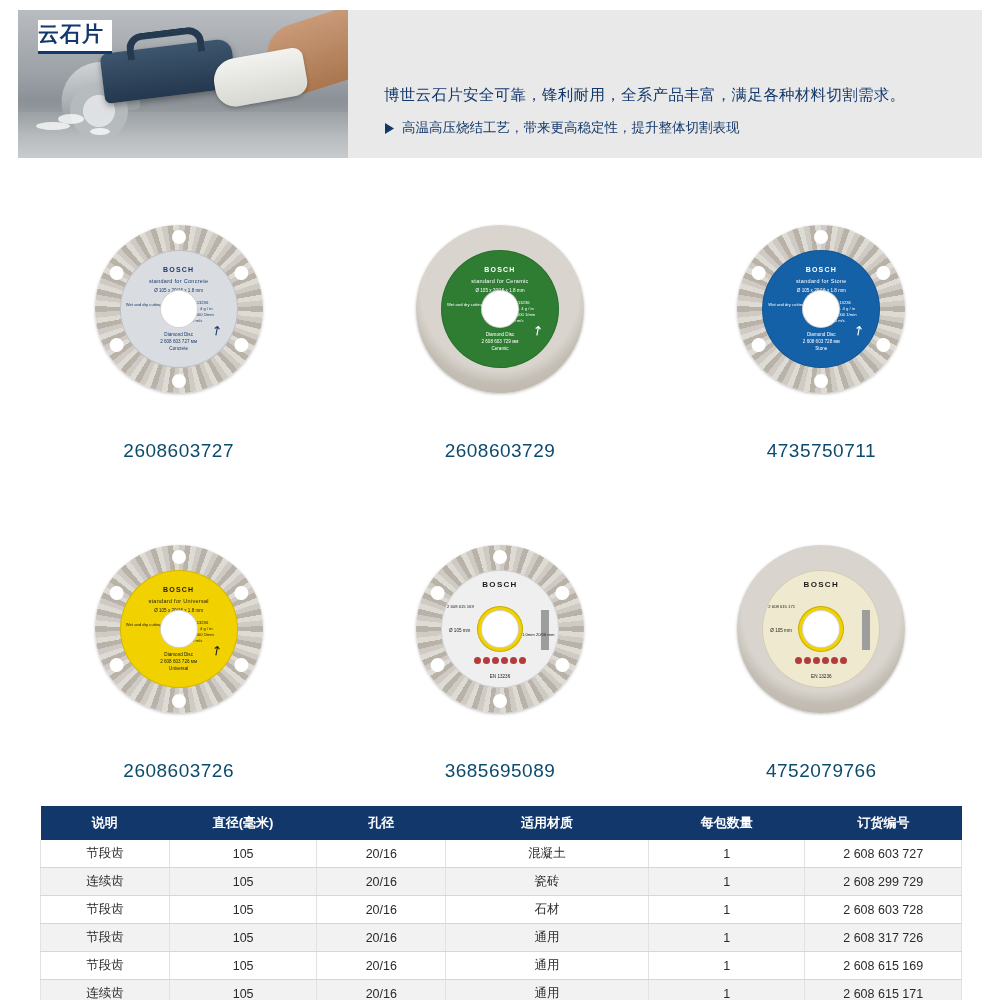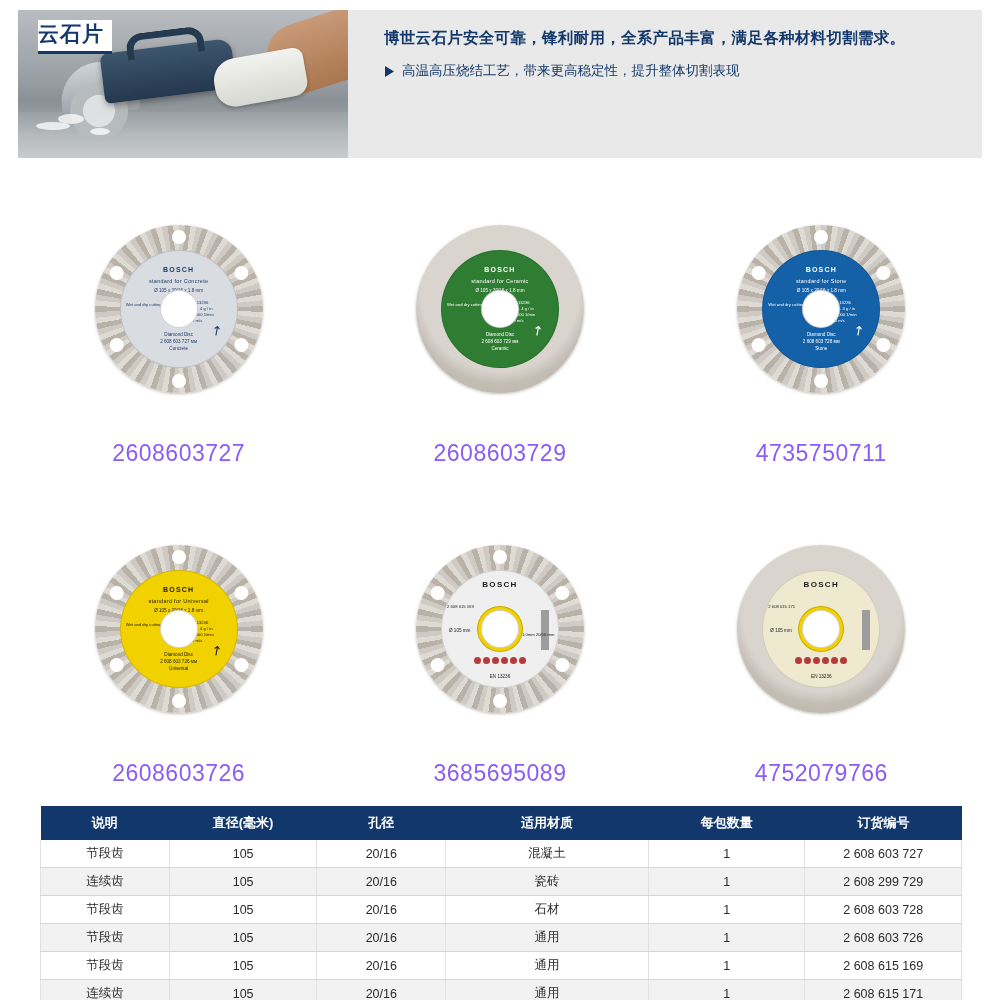--- a/index.html
+++ b/index.html
@@ -16,21 +16,21 @@
     background: #fff;
   }
 
   
   .banner {
     position: absolute;
     left: 18px; top: 10px;
     width: 964px; height: 148px;
     background: #e9e9e9;
     display: flex;
-    align-items: flex-start;
+    align-items: flex-end;
   }
   .banner-photo {
     position: relative;
     width: 330px; height: 148px;
     overflow: hidden;
     background: linear-gradient(180deg,#b9bcc0 0%, #9aa0a5 45%, #7d8489 75%, #6c7378 100%);
     flex: 0 0 330px;
   }
   .photo-dust {
     position: absolute; left: 0; bottom: 0; width: 100%; height: 58px;
@@ -94,21 +94,21 @@
     background: #fff;
     padding-right: 8px;
     z-index: 5;
   }
   .banner-text {
     flex: 1;
     padding: 18px 16px 10px 36px;
   }
   .banner-headline {
     font-size: 15.5px;
-    font-weight: bold;
+    font-weight: normal;
     color: #13386b;
     margin-bottom: 13px;
     letter-spacing: .3px;
   }
   .bullet-row {
     display: flex;
     align-items: flex-start;
     margin-bottom: 11px;
   }
   .bullet-arrow {
@@ -141,22 +141,22 @@
     flex-direction: column;
     align-items: center;
   }
   .disc-wrap {
     height: 262px;
     display: flex;
     align-items: center;
     justify-content: center;
   }
   .caption {
-    font-size: 23px;
-    color: #8b5cf6;
+    font-size: 19px;
+    color: #0c4a6e;
     letter-spacing: .5px;
   }
 
   
   .disc {
     position: relative;
     width: 168px; height: 168px;
     border-radius: 50%;
     background: repeating-conic-gradient(#cfcac3 0deg 4deg, #b9b2a9 4deg 8deg, #dedad4 8deg 12deg);
     box-shadow: 0 1px 3px rgba(0,0,0,.25);
@@ -558,21 +558,21 @@
           <td>石材</td>
           <td>1</td>
           <td>2 608 603 728</td>
         </tr>
         <tr>
           <td>节段齿</td>
           <td>105</td>
           <td>20/16</td>
           <td>通用</td>
           <td>1</td>
-          <td>2 608 603 726</td>
+          <td>2 608 317 726</td>
         </tr>
         <tr>
           <td>节段齿</td>
           <td>105</td>
           <td>20/16</td>
           <td>通用</td>
           <td>1</td>
           <td>2 608 615 169</td>
         </tr>
         <tr>

